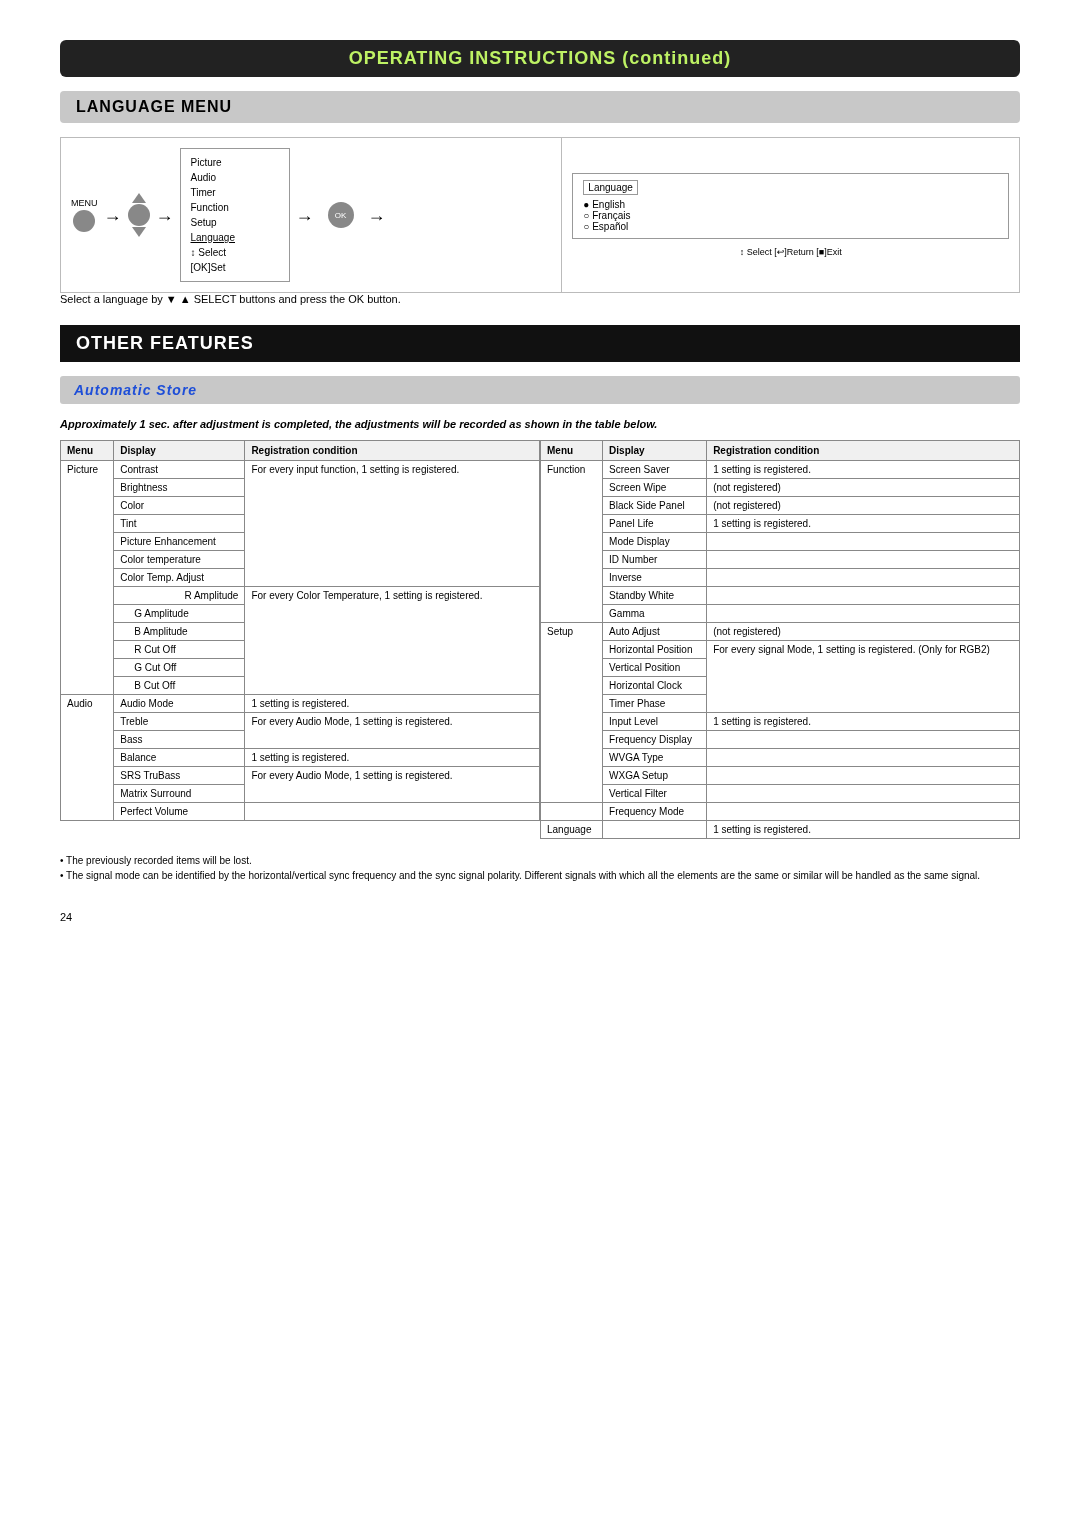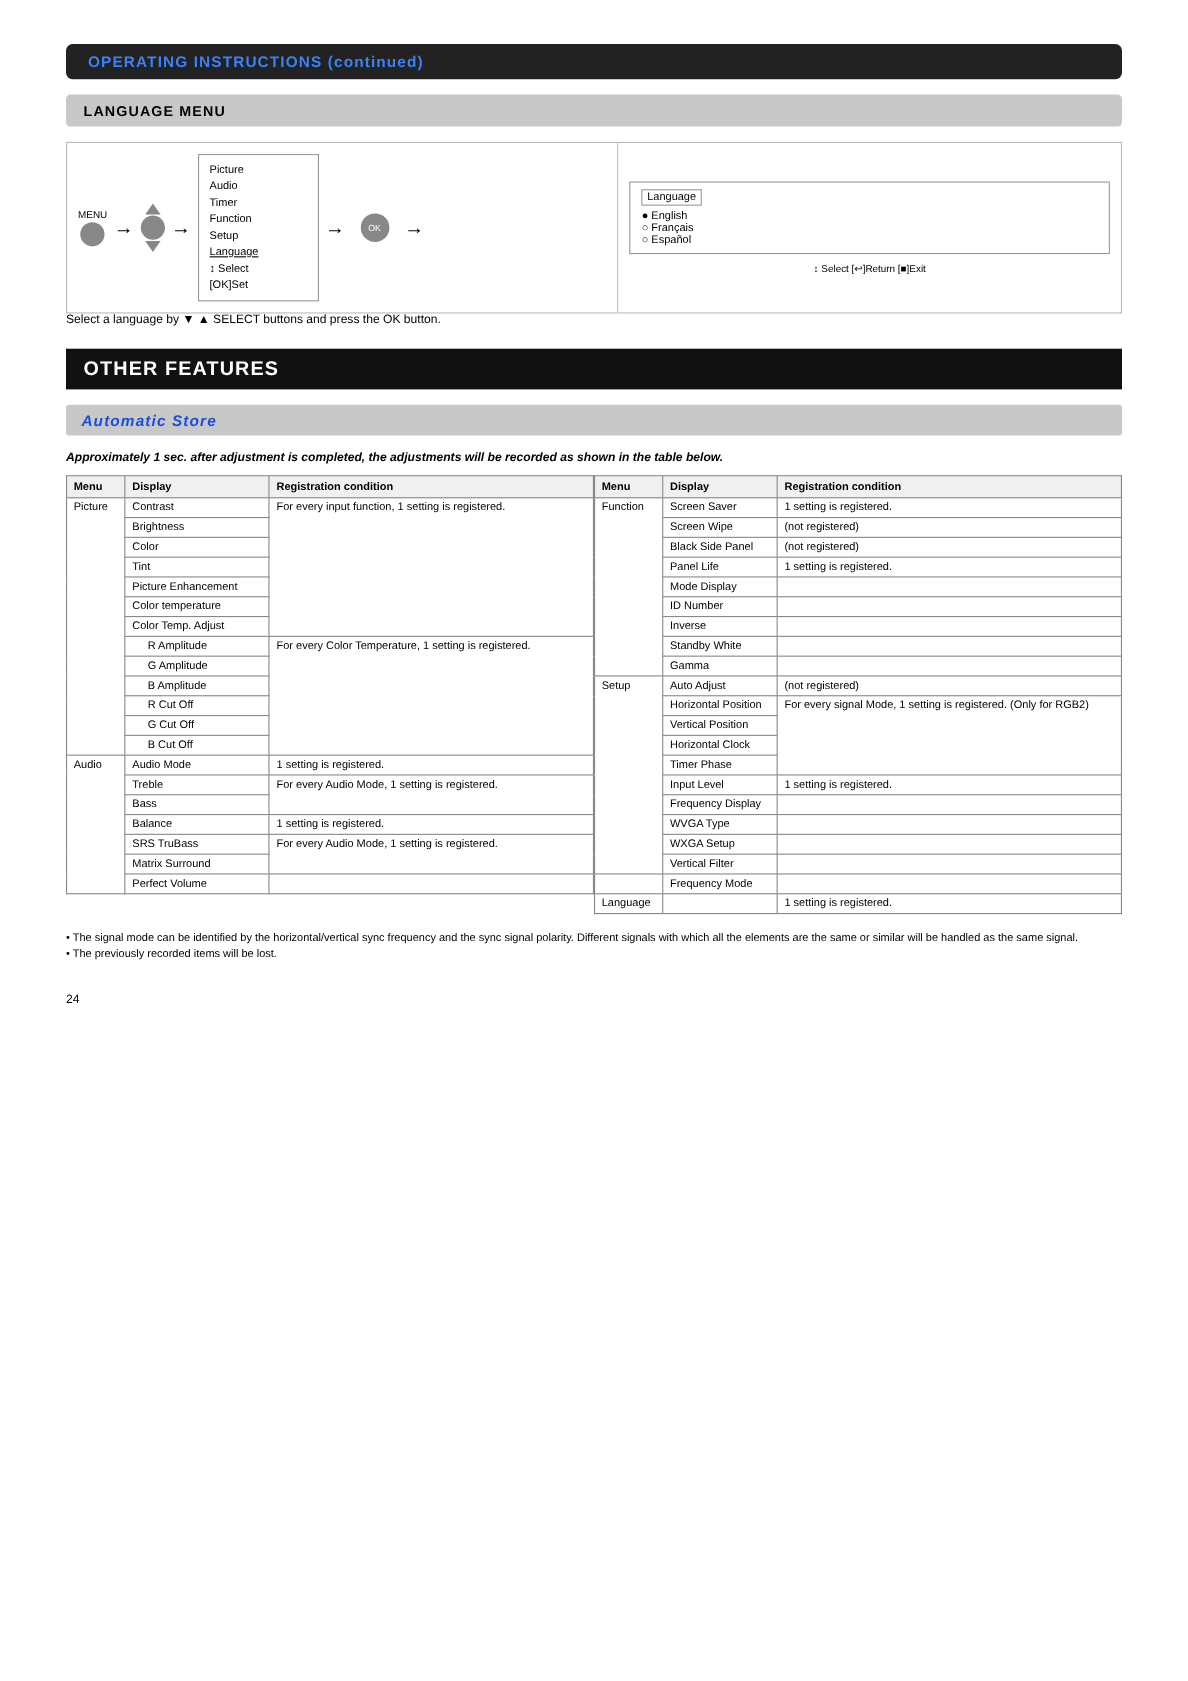--- a/index.html
+++ b/index.html
@@ -8,34 +8,34 @@
       font-family: Arial, Helvetica, sans-serif;
       font-size: 11px;
       color: #000;
       width: 1080px;
       min-height: 1528px;
       padding: 40px 60px;
     }
 
     .page-header {
       background: #222;
-      color: #3b82f6;
-      text-align: left;
-      font-size: 14px;
+      color: #bef264;
+      text-align: center;
+      font-size: 18px;
       font-weight: bold;
       padding: 8px 20px;
       letter-spacing: 1px;
       margin-bottom: 14px;
       border-radius: 6px;
     }
 
     .section-header-gray {
       background: #c8c8c8;
       color: #000;
-      font-size: 13px;
+      font-size: 16px;
       font-weight: bold;
       padding: 7px 16px;
       letter-spacing: 1px;
       margin-bottom: 14px;
       border-radius: 4px;
     }
 
     .section-header-black {
       background: #111;
       color: #fff;
@@ -328,21 +328,21 @@
         <tr>
           <td>Picture Enhancement</td>
         </tr>
         <tr>
           <td>Color temperature</td>
         </tr>
         <tr>
           <td>Color Temp. Adjust</td>
         </tr>
         <tr>
-          <td style="padding-left:20px;">R Amplitude</td>
+          <td style="padding-left:20px;text-align:right;">R Amplitude</td>
           <td rowspan="6" style="vertical-align:top;">For every Color Temperature, 1 setting is registered.</td>
         </tr>
         <tr>
           <td style="padding-left:20px;">G Amplitude</td>
         </tr>
         <tr>
           <td style="padding-left:20px;">B Amplitude</td>
         </tr>
         <tr>
           <td style="padding-left:20px;">R Cut Off</td>
@@ -482,17 +482,17 @@
           <td>Language</td>
           <td></td>
           <td>1 setting is registered.</td>
         </tr>
       </tbody>
     </table>
   </div>
 </div>
 
 <div class="footnotes">
+  <p>• The previously recorded items will be lost.</p>
   <p>• The signal mode can be identified by the horizontal/vertical sync frequency and the sync signal polarity. Different signals with which all the elements are the same or similar will be handled as the same signal.</p>
-  <p>• The previously recorded items will be lost.</p>
 </div>
 
 <div class="page-number">24</div>
 
 </body></html>

